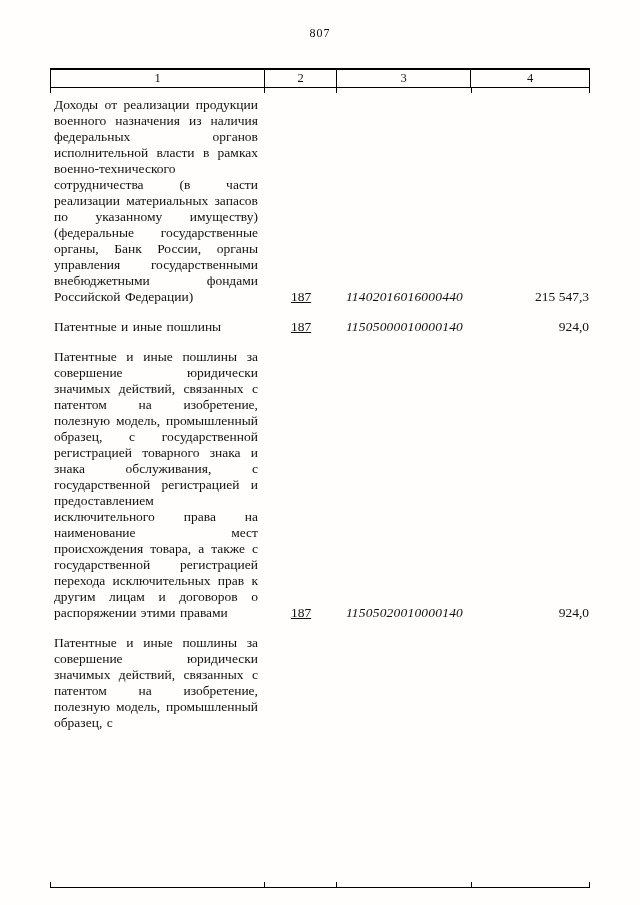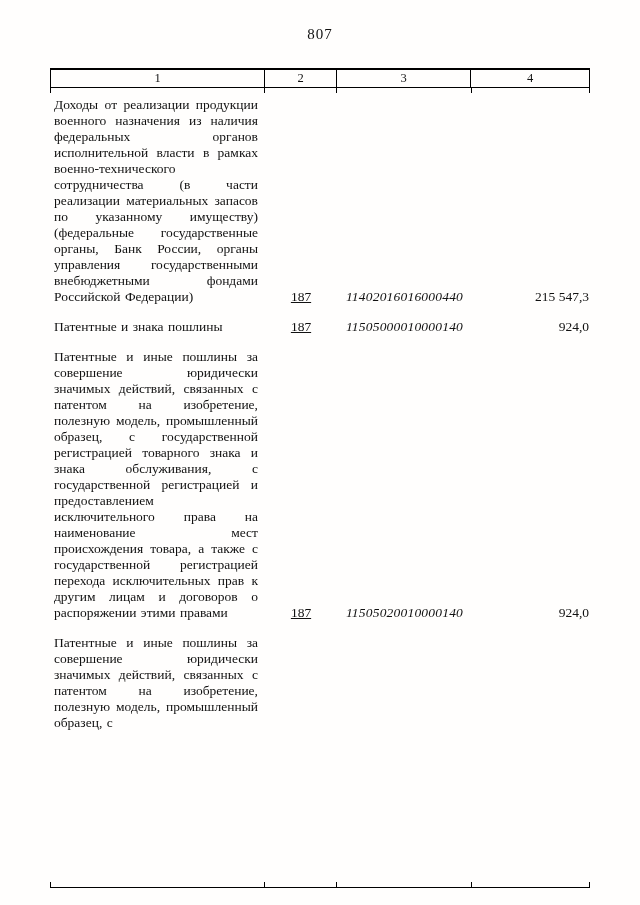--- a/index.html
+++ b/index.html
@@ -11,21 +11,21 @@
     font-family: "Liberation Serif", serif;
     color: #111111;
     overflow: hidden;
   }
   .page-number {
     position: absolute;
     top: 26px;
     left: 0;
     width: 640px;
     text-align: center;
-    font-size: 15px;
+    font-size: 12px;
     letter-spacing: 1px;
   }
   .doc-table {
     position: absolute;
     left: 50px;
     top: 68px;
     width: 540px;
   }
   .thead {
     display: flex;
@@ -111,21 +111,21 @@
     <div class="tbody">
 
       <div class="trow">
         <div class="c1">Доходы от реализации продукции военного назначения из наличия федеральных органов исполнительной власти в рамках военно-технического сотрудничества (в части реализации материальных запасов по указанному имуществу) (федеральные государственные органы, Банк России, органы управления государственными внебюджетными фондами Российской Федерации)</div>
         <div class="c2">187</div>
         <div class="c3">11402016016000440</div>
         <div class="c4">215 547,3</div>
       </div>
 
       <div class="trow">
-        <div class="c1">Патентные и знака пошлины</div>
+        <div class="c1">Патентные и иные пошлины</div>
         <div class="c2">187</div>
         <div class="c3">11505000010000140</div>
         <div class="c4">924,0</div>
       </div>
 
       <div class="trow">
         <div class="c1">Патентные и иные пошлины за совершение юридически значимых действий, связанных с патентом на изобретение, полезную модель, промышленный образец, с государственной регистрацией товарного знака и знака обслуживания, с государственной регистрацией и предоставлением исключительного права на наименование мест происхождения товара, а также с государственной регистрацией перехода исключительных прав к другим лицам и договоров о распоряжении этими правами</div>
         <div class="c2">187</div>
         <div class="c3">11505020010000140</div>
         <div class="c4">924,0</div>

